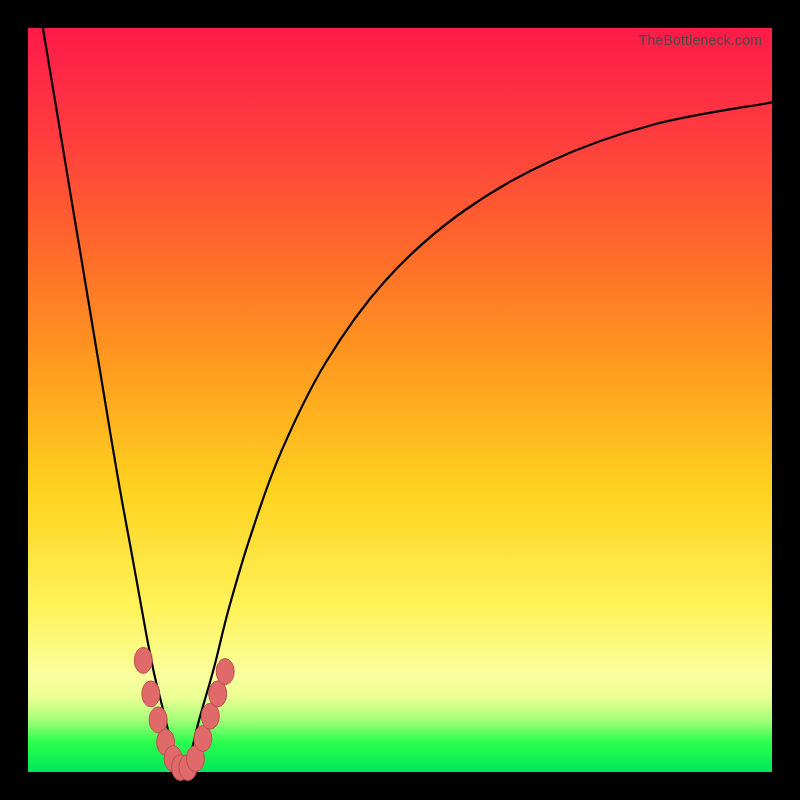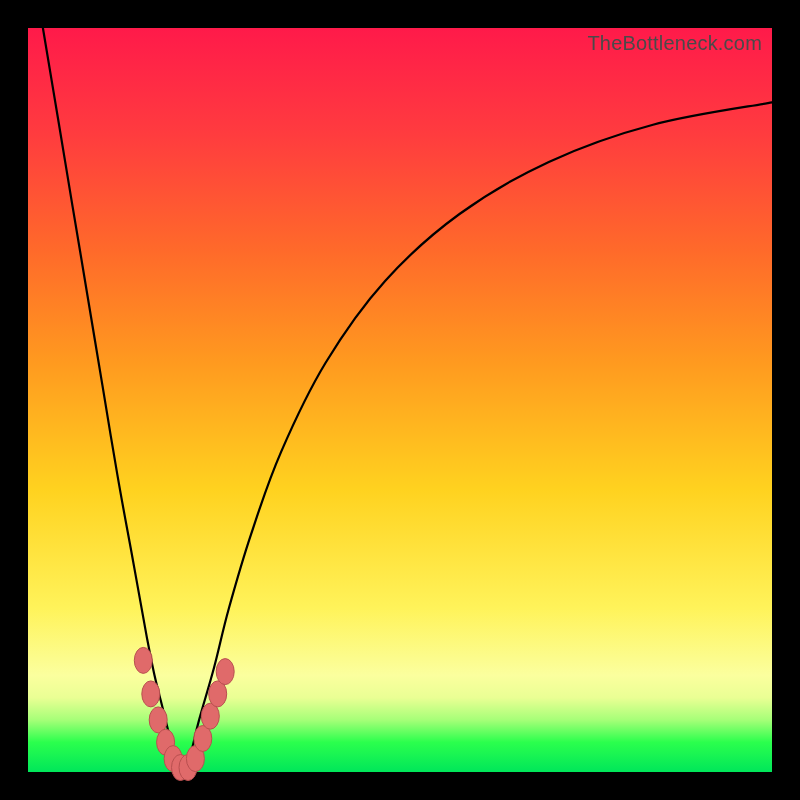--- a/index.html
+++ b/index.html
@@ -39,21 +39,21 @@
       #a6ff78 93%,
       #2bff4d 96%,
       #00e65a 100%
     );
   }
   .watermark {
     position: absolute;
     top: 4px;
     right: 10px;
     color: #4a4a4a;
-    font-size: 20px;
+    font-size: 14px;
     font-weight: 500;
     letter-spacing: 0.2px;
     user-select: none;
   }
   svg.curves {
     position: absolute;
     left: 0;
     top: 0;
     width: 744px;
     height: 744px;

